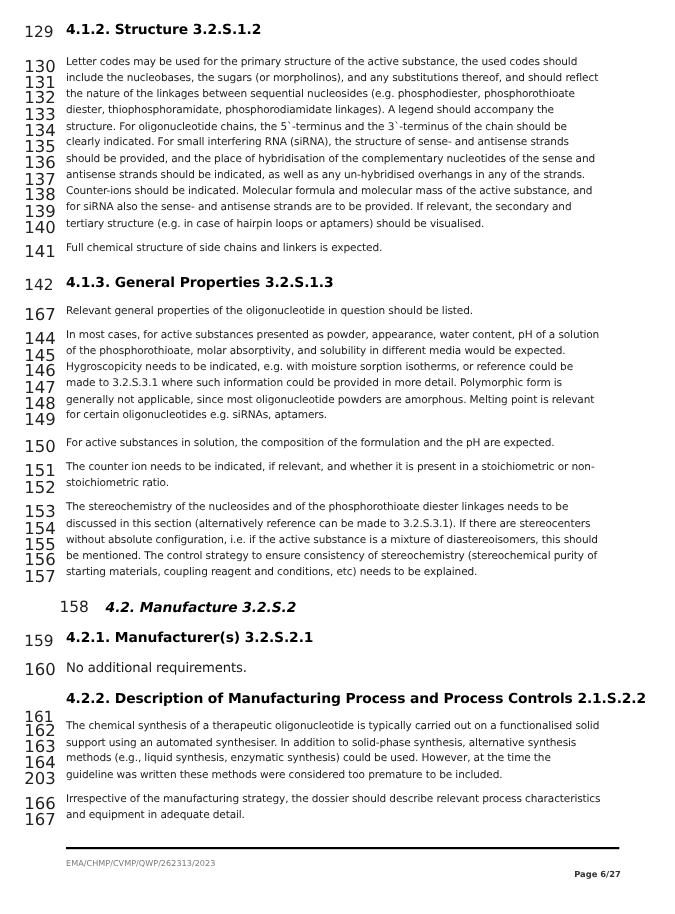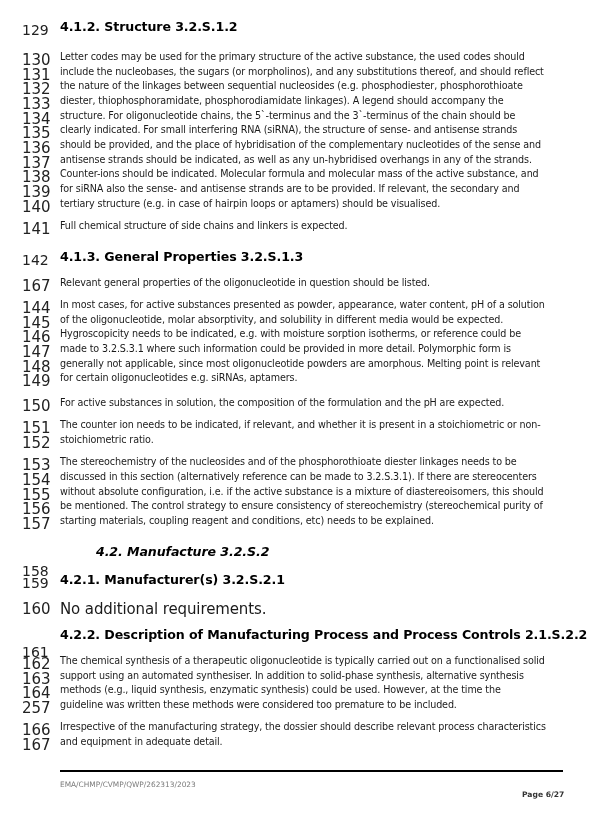--- a/index.html
+++ b/index.html
@@ -13,21 +13,21 @@
     }
     .ln {
       position: absolute; left: 22px; font-size: 15px; color: #222;
     }
     .txt {
       position: absolute; left: 60px; font-size: 9.6px; letter-spacing: -0.12px; color: #1a1a1a;
     }
     .h .ln { font-size: 14px; }
     .h .txt { font-weight: bold; font-size: 12.6px; letter-spacing: -0.1px; color: #000; }
     .h.ital .txt { font-style: italic; margin-left: 36px; }
-    .small .txt { font-size: 15px; }
+    .small .txt { font-size: 12px; }
     .footer-rule {
       position: absolute; left: 60px; top: 770px; width: 503px; height: 1.5px; background: #000;
     }
     .footer-left {
       position: absolute; left: 60px; top: 780px; font-size: 7.4px; color: #7a7a7a; line-height: 10px;
     }
     .footer-right {
       position: absolute; left: 522px; top: 790px; font-size: 7.6px; font-weight: bold; color: #333;
     }
   </style>
@@ -94,21 +94,21 @@
     <div class="line" style="top: 277px;">
       <span class="ln">167</span>
       <span class="txt">Relevant general properties of the oligonucleotide in question should be listed.</span>
     </div>
     <div class="line" style="top: 299px;">
       <span class="ln">144</span>
       <span class="txt">In most cases, for active substances presented as powder, appearance, water content, pH of a solution</span>
     </div>
     <div class="line" style="top: 314px;">
       <span class="ln">145</span>
-      <span class="txt">of the oligonucleotide, molar absorptivity, and solubility in different media would be expected.</span>
+      <span class="txt">of the phosphorothioate, molar absorptivity, and solubility in different media would be expected.</span>
     </div>
     <div class="line" style="top: 328px;">
       <span class="ln">146</span>
       <span class="txt">Hygroscopicity needs to be indicated, e.g. with moisture sorption isotherms, or reference could be</span>
     </div>
     <div class="line" style="top: 343px;">
       <span class="ln">147</span>
       <span class="txt">made to 3.2.S.3.1 where such information could be provided in more detail. Polymorphic form is</span>
     </div>
     <div class="line" style="top: 358px;">
@@ -145,21 +145,21 @@
     </div>
     <div class="line" style="top: 500px;">
       <span class="ln">156</span>
       <span class="txt">be mentioned. The control strategy to ensure consistency of stereochemistry (stereochemical purity of</span>
     </div>
     <div class="line" style="top: 515px;">
       <span class="ln">157</span>
       <span class="txt">starting materials, coupling reagent and conditions, etc) needs to be explained.</span>
     </div>
     <div class="line h ital" style="top: 544px;">
-      <span class="ln" style="top: 19px;">158</span>
+      <span class="ln" style="top: 0; margin-left: 32px;">158</span>
       <span class="txt">4.2.  Manufacture 3.2.S.2</span>
     </div>
     <div class="line h" style="top: 572px;">
       <span class="ln" style="top: 3px;">159</span>
       <span class="txt">4.2.1.  Manufacturer(s) 3.2.S.2.1</span>
     </div>
     <div class="line small" style="top: 600px;">
       <span class="ln">160</span>
       <span class="txt">No additional requirements.</span>
     </div>
@@ -173,21 +173,21 @@
     </div>
     <div class="line" style="top: 670px;">
       <span class="ln">163</span>
       <span class="txt">support using an automated synthesiser. In addition to solid-phase synthesis, alternative synthesis</span>
     </div>
     <div class="line" style="top: 684px;">
       <span class="ln">164</span>
       <span class="txt">methods (e.g., liquid synthesis, enzymatic synthesis) could be used. However, at the time the</span>
     </div>
     <div class="line" style="top: 699px;">
-      <span class="ln">257</span>
+      <span class="ln">203</span>
       <span class="txt">guideline was written these methods were considered too premature to be included.</span>
     </div>
     <div class="line" style="top: 721px;">
       <span class="ln">166</span>
       <span class="txt">Irrespective of the manufacturing strategy, the dossier should describe relevant process characteristics</span>
     </div>
     <div class="line" style="top: 736px;">
       <span class="ln">167</span>
       <span class="txt">and equipment in adequate detail.</span>
     </div>

